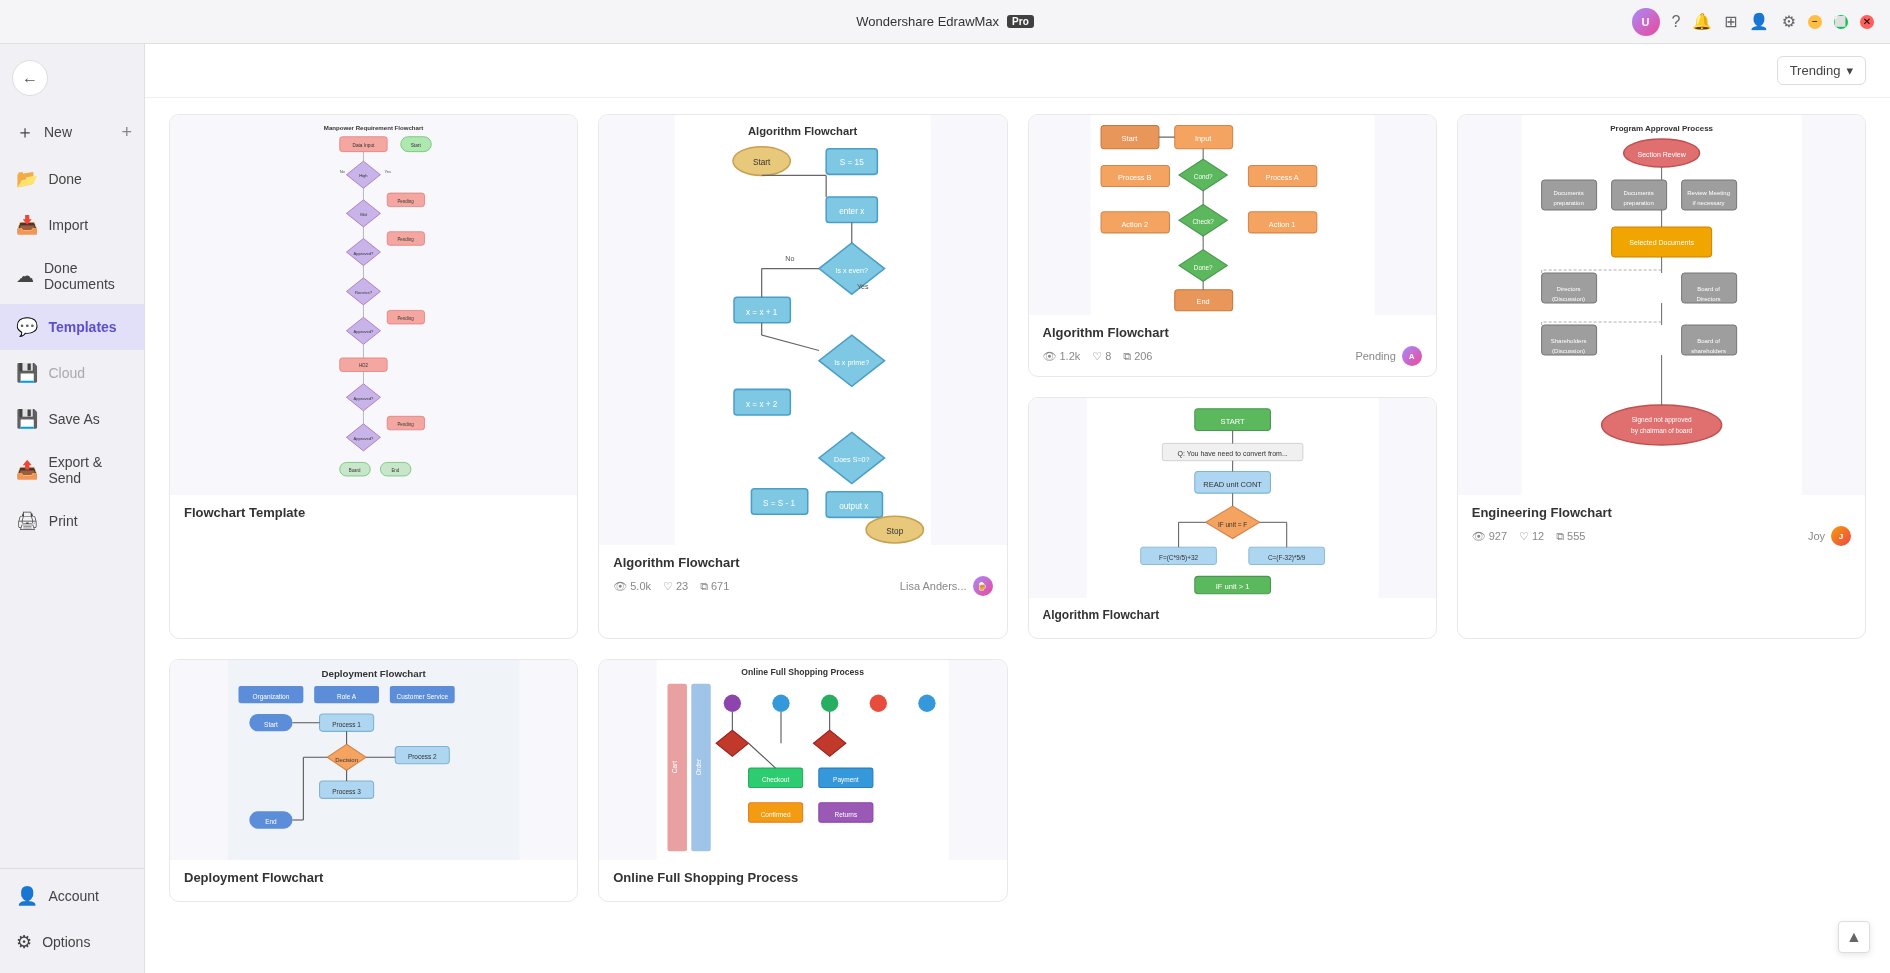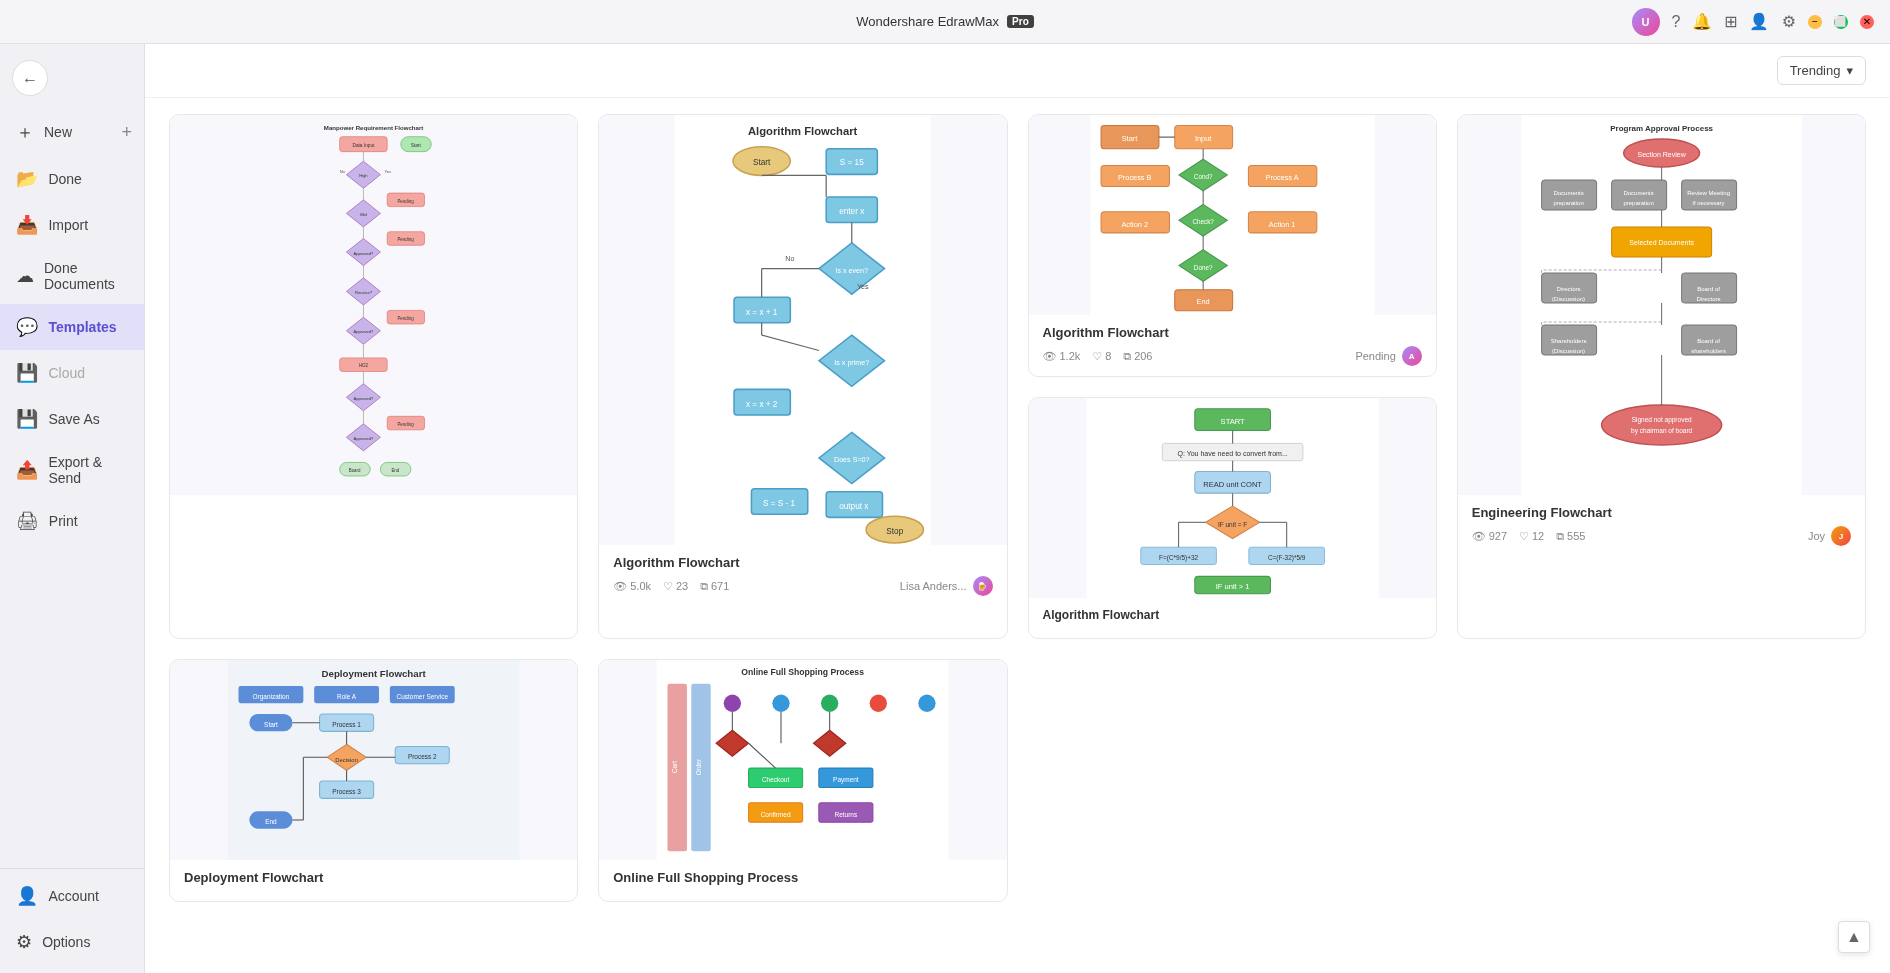--- a/index.html
+++ b/index.html
@@ -390,20 +390,23 @@
             <line x1="95" y1="436" x2="95" y2="455" stroke="#999" stroke-width="1"></line>
             <polygon points="95,455 120,475 95,495 70,475" fill="#c8b4e8" stroke="#9b59b6" stroke-width="1"></polygon>
             <text x="95" y="479" text-anchor="middle" font-size="6" fill="#333">Approved?</text>
 
             <rect x="60" y="512" width="45" height="20" rx="10" fill="#c8e6c9" stroke="#5cb85c" stroke-width="1"></rect>
             <text x="82" y="526" text-anchor="middle" font-size="6.5" fill="#333">Board</text>
             <rect x="120" y="512" width="45" height="20" rx="10" fill="#c8e6c9" stroke="#5cb85c" stroke-width="1"></rect>
             <text x="142" y="526" text-anchor="middle" font-size="6.5" fill="#333">End</text>
           </svg>
         </div>
+        <div class="template-card-info">
+          <div class="template-card-title">Flowchart Template</div>
+        </div>
       </div>
 
       <div class="template-card" style="grid-row: span 2;">
         <div class="template-card-img" style="height: 430px;">
           <svg viewBox="0 0 250 420" class="fc-preview" xmlns="http://www.w3.org/2000/svg">
             <rect x="0" y="0" width="250" height="420" fill="#fff"></rect>
             <text x="125" y="20" text-anchor="middle" font-size="11" font-weight="bold" fill="#333">Algorithm Flowchart</text>
 
             <ellipse cx="85" cy="45" rx="28" ry="14" fill="#e8c87a" stroke="#c8a050" stroke-width="1.5"></ellipse>
             <text x="85" y="49" text-anchor="middle" font-size="8" fill="#333">Start</text>

